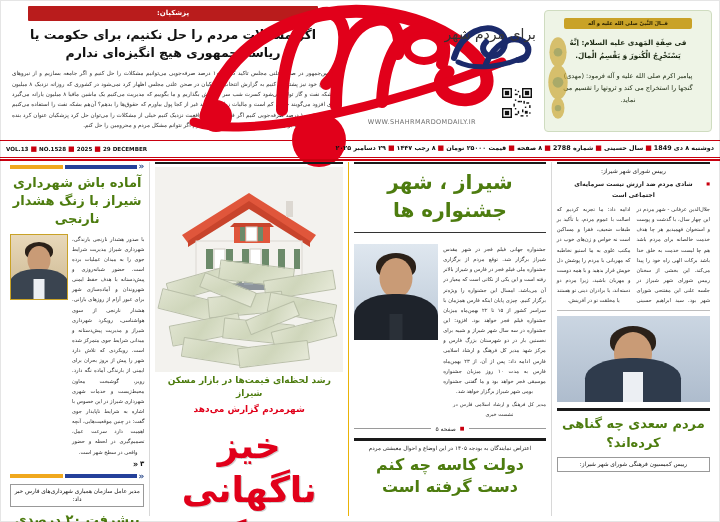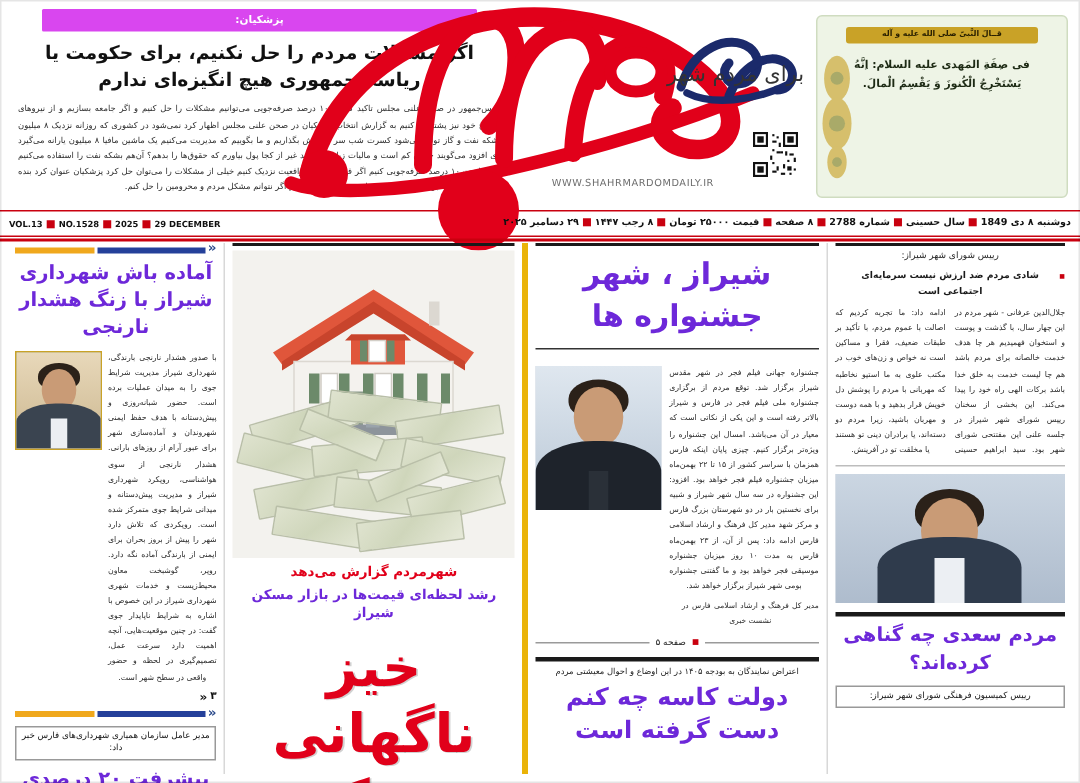--- a/index.html
+++ b/index.html
@@ -26,21 +26,21 @@
   }
 
   
   .lead-box {
     position: absolute; left: 8px; top: 6px; width: 330px;
     direction: rtl; text-align: center;
   }
   .lead-kicker {
     position: relative;
     height: 15px; width: 290px; margin: 0 auto;
-    background: #d946ef;
+    background: #b91c1c;
     color: #ffffff;
     font-size: 7px; font-weight: bold;
     line-height: 15px;
     text-align: center;
     border-radius: 1px;
   }
   .lead-kicker-dot {
     position: absolute; left: -13px; top: -1px;
     width: 26px; height: 17px;
     background: #e1001a;
@@ -61,21 +61,21 @@
     padding: 0 4px;
   }
 
   
   .logo-wrap {
     position: absolute; right: 178px; top: 0px;
     width: 360px; height: 140px;
   }
   .logo-svg { position: absolute; right: 4px; top: -2px; }
   .logo-tag {
-    position: absolute; right: 6px; top: 42px;
+    position: absolute; right: 6px; top: 26px;
     font-size: 14px; color: #333333; font-weight: normal;
     direction: rtl;
   }
   .logo-url {
     position: absolute; right: 66px; bottom: 14px;
     font-size: 6.5px; color: #6d6d6d; letter-spacing: 0.4px;
     direction: ltr;
   }
   .qr {
     position: absolute; right: 10px; bottom: 22px;
@@ -152,37 +152,37 @@
   .content {
     position: relative;
     width: 720px; height: 360px;
     padding: 4px 6px 0 6px;
     display: flex; flex-direction: row;
     gap: 0px;
     direction: rtl;
   }
   .col { position: relative; height: 354px; }
   .col-r  { width: 164px; padding: 0 4px 0 5px; }
-  .col-c3 { width: 206px; padding: 0 5px 0 5px; border-left: 4px solid #eab308; border-right: 1px solid #d8d8d8; }
+  .col-c3 { width: 206px; padding: 0 5px 0 5px; border-left: 1px solid #eab308; border-right: 1px solid #d8d8d8; }
   .col-c2 { width: 200px; padding: 0 5px 0 5px; }
   .col-l  { width: 146px; padding: 0 5px 0 4px; border-right: 1px solid #d8d8d8; }
 
   
   .rule-top { border-top: 2px solid #1a1a1a; margin-bottom: 3px; }
   .byline {
     font-size: 6px; color: #222; text-align: center; direction: rtl;
     margin-bottom: 3px; font-weight: normal;
   }
   .byline-boxed {
     font-size: 5.8px; color: #111; text-align: center; direction: rtl;
     border: 1px solid #999; padding: 2px 1px; line-height: 1.5;
     margin-bottom: 4px;
   }
   .hl {
-    text-align: center; direction: rtl; color: #6d28d9;
+    text-align: center; direction: rtl; color: #4d7c0f;
     font-weight: bold; line-height: 1.4;
   }
   .hl-xl { font-size: 20px; }
   .hl-lg { font-size: 16px; }
   .hl-md { font-size: 13px; }
   .subline {
     direction: rtl; text-align: center;
     font-size: 6.6px; font-weight: bold; color: #1a1a1a;
     line-height: 1.7; margin-top: 4px;
   }
@@ -329,20 +329,21 @@
             <rect x="9" y="18" width="2" height="1"></rect>
           <rect x="13" y="19" width="2" height="1"></rect>
             <rect x="17" y="19" width="1" height="1"></rect>
         </g>
       </svg>
     </div>
 
     <div class="hadith">
       <div class="hadith-title">قــالَ النَّبیّ صلى الله علیه و آله</div>
       <div class="hadith-ar">فی صِفَةِ المَهدی علیه السلام: اِنَّهُ یَسْتَخْرِجُ الْكُنوزَ وَ یَقْسِمُ الْمالَ.</div>
+      <div class="hadith-fa">پیامبر اکرم صلی الله علیه و آله فرمود: (مهدی) گنجها را استخراج می کند و ثروتها را تقسیم می نماید.</div>
       <svg class="hadith-orn" viewBox="0 0 20 80">
         <g fill="#c9a227" opacity="0.75">
           <ellipse cx="10" cy="16" rx="8" ry="14"></ellipse>
           <ellipse cx="10" cy="44" rx="9" ry="16"></ellipse>
           <ellipse cx="10" cy="68" rx="6" ry="10"></ellipse>
         </g>
         <g fill="#7a8c52" opacity="0.6">
           <circle cx="10" cy="16" r="4"></circle>
             <circle cx="10" cy="44" r="5"></circle>
             <circle cx="10" cy="68" r="3"></circle>
@@ -469,22 +470,22 @@
             <div class="bill" style="left:8%;top:54%;width:38%;height:18%;transform:rotate(-11deg)"></div>
             <div class="bill" style="left:36%;top:56%;width:38%;height:18%;transform:rotate(6deg)"></div>
             <div class="bill" style="left:62%;top:58%;width:34%;height:17%;transform:rotate(-14deg)"></div>
             <div class="bill" style="left:14%;top:74%;width:36%;height:17%;transform:rotate(9deg)"></div>
             <div class="bill" style="left:44%;top:76%;width:38%;height:17%;transform:rotate(-7deg)"></div>
             <div class="bill" style="left:24%;top:22%;width:30%;height:14%;transform:rotate(22deg)"></div>
             <div class="bill" style="left:48%;top:46%;width:28%;height:14%;transform:rotate(-22deg)"></div>
           </div>
         </div>
 
+        <div class="hl" style="font-size:9px;margin-top:2px">رشد لحظه‌ای قیمت‌ها در بازار مسکن شیراز</div>
         <div class="hl red-headline" style="font-size:9px;margin-top:4px">شهرمردم گزارش می‌دهد</div>
-        <div class="hl" style="font-size:9px;margin-top:2px">رشد لحظه‌ای قیمت‌ها در بازار مسکن شیراز</div>
 
         <div class="hl-red-shadow" style="font-size:36px;margin-top:8px">خیز ناگهانی</div>
         <div class="hl-red-shadow" style="font-size:36px;">مسکن</div>
 
       </div>
     </div>
 
     <div class="col col-l">
       <div class="secbar">
         <span class="chev">«</span>

